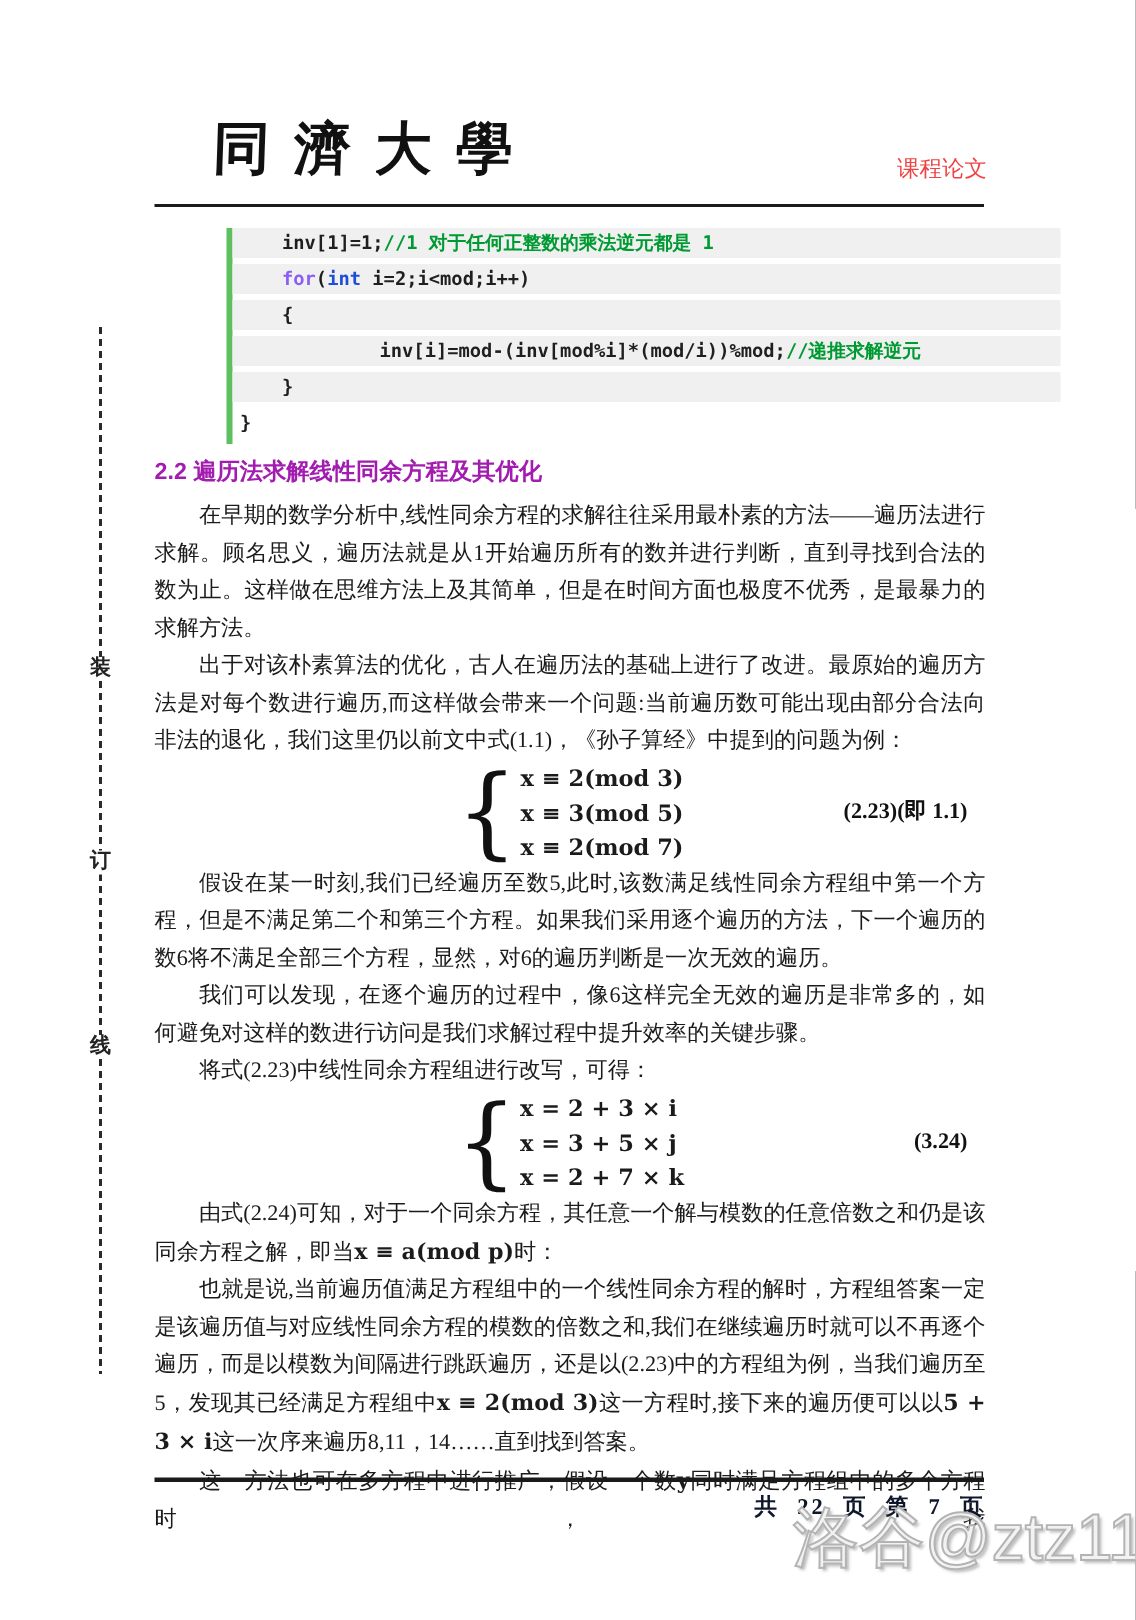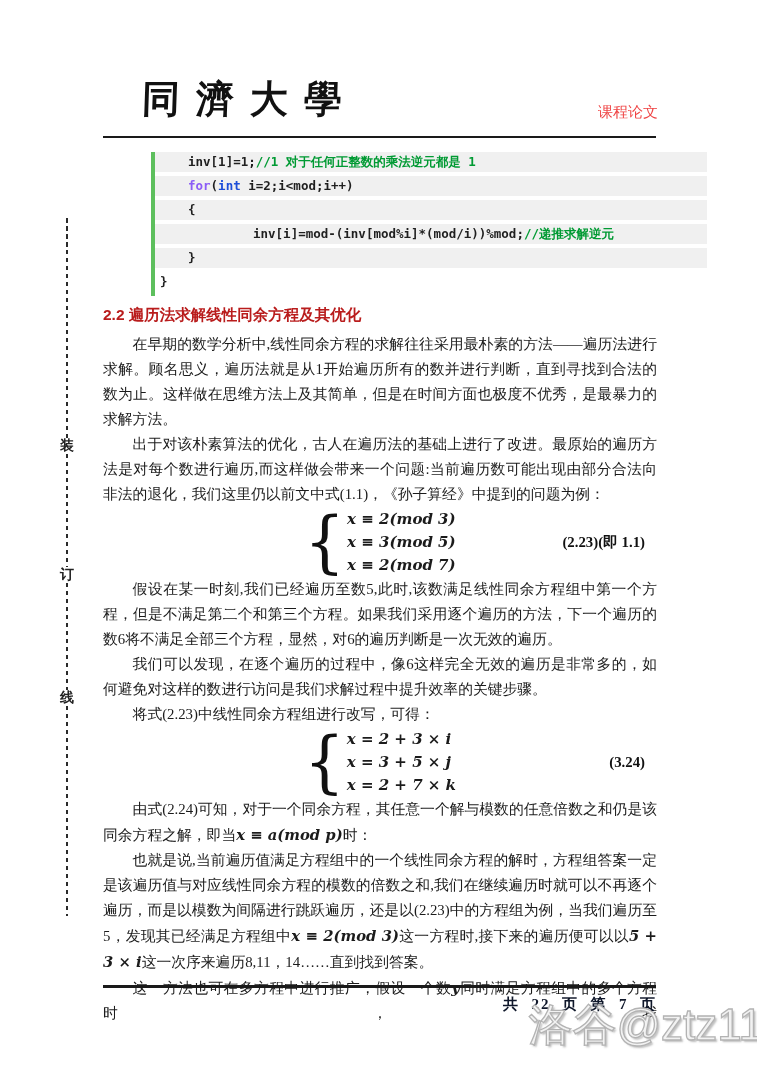--- a/index.html
+++ b/index.html
@@ -71,29 +71,29 @@
   .seg-type{color:#1d4ed8;}
 
   
   .content{
     position:absolute;left:103px;top:304px;width:554px;
     font-size:14.8px;line-height:25px;
     text-align:justify;
   }
   .content h2{
     font-family:"Liberation Sans", sans-serif;
-    font-size:15.5px;font-weight:bold;color:#b91c1c;
+    font-size:15.5px;font-weight:bold;color:#a21caf;
     margin:0 0 7px 0;line-height:21px;
     text-align:left;
   }
   .content p{margin:0;text-indent:2em;}
   .content p.fill{text-align-last:justify;}
   .seg-math, .m{
     font-family:"DejaVu Serif", serif;
-    font-style:italic;font-weight:bold;
+    font-weight:bold;
   }
 
   
   .eqblock{
     position:relative;
     display:flex;align-items:center;justify-content:center;
     text-indent:0;
   }
   .eq3{height:70px;}
   .eq1{height:22px;}

